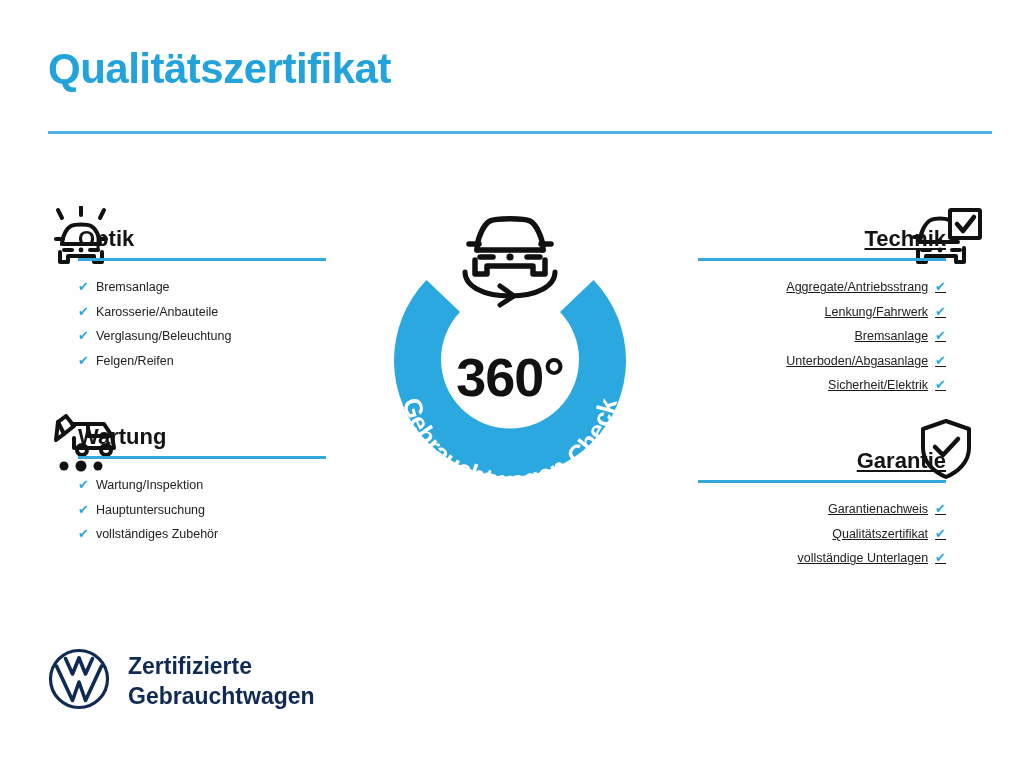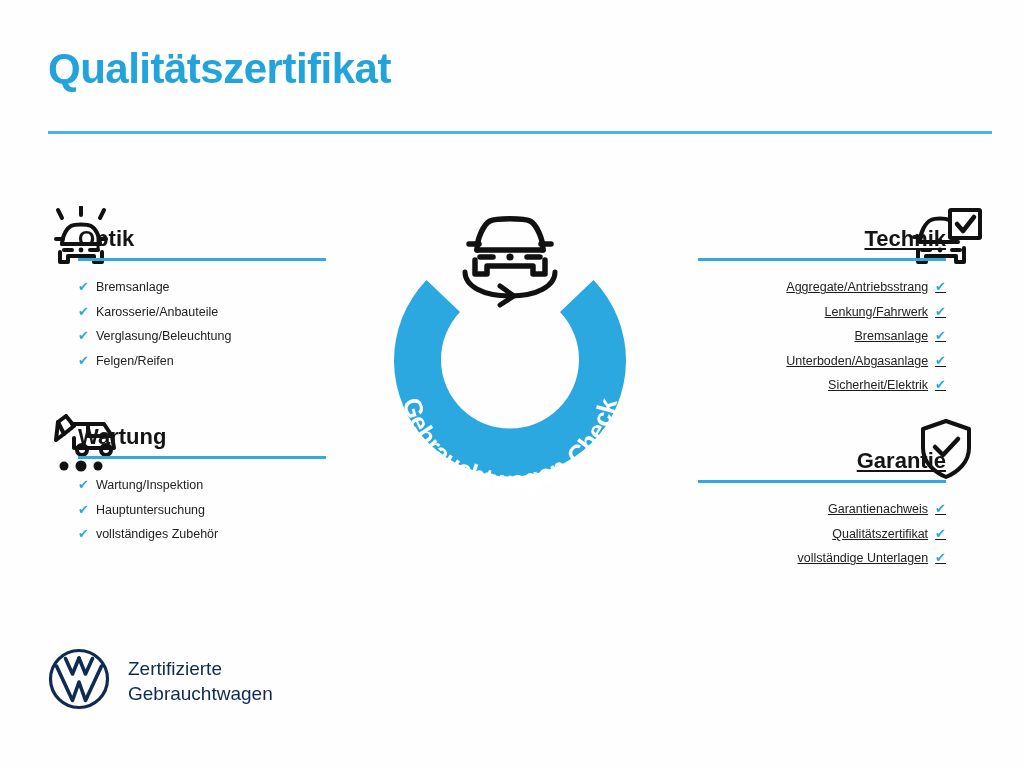--- a/index.html
+++ b/index.html
@@ -127,22 +127,22 @@
   
   .brand {
     position: absolute;
     left: 48px;
     top: 648px;
     display: flex;
     align-items: center;
     gap: 18px;
   }
   .brand-text {
-    font-size: 19px;
-    font-weight: normal;
+    font-size: 23px;
+    font-weight: bold;
     line-height: 1.32;
     color: #102a54;
     white-space: pre-line;
   }
 </style>
 </head>
 <body>
 
 <div class="page">
 
@@ -270,20 +270,21 @@
         <path d="M24 44 L90 44"></path>
         <path d="M16 38 L26 38"></path>
         <path d="M88 38 L98 38"></path>
         <path d="M27 51 L40 51"></path>
         <path d="M74 51 L87 51"></path>
         <circle cx="57" cy="51" r="3.6" fill="#111111" stroke="none"></circle>
         <path d="M12 66 C12 80 30 90 57 90 C84 90 102 80 102 66" stroke-width="5"></path>
         <path d="M47 80 L61 90 L47 99" stroke-width="5"></path>
       </g>
     </svg>
+    <div class="badge-value">360°</div>
   </div>
 
   <div class="brand">
     <span>
       <svg width="62" height="62" viewBox="0 0 62 62" fill="none">
         <circle cx="31" cy="31" r="28.5" stroke="#102a54" stroke-width="3.2" fill="#ffffff"></circle>
         <path d="M31 9.5 L36.5 23.5 L41.5 11.8 C48.5 15 53.5 22 53.5 30.5 C53.5 41.5 44.8 50.5 34.5 51.8 L28 35 L21 51.5 C11.5 49.5 3.5 41 3.5 30.5 C3.5 22 8.5 15 15 11.8 L20 23.5 L25.5 9.5 Z" fill="#102a54" opacity="0"></path>
         <g stroke="#102a54" stroke-width="3.6" stroke-linecap="round" stroke-linejoin="round" fill="none">
           <path d="M31 10 L24.5 26 L17.5 10.5"></path>
           <path d="M31 10 L37.5 26 L44.5 10.5"></path>

